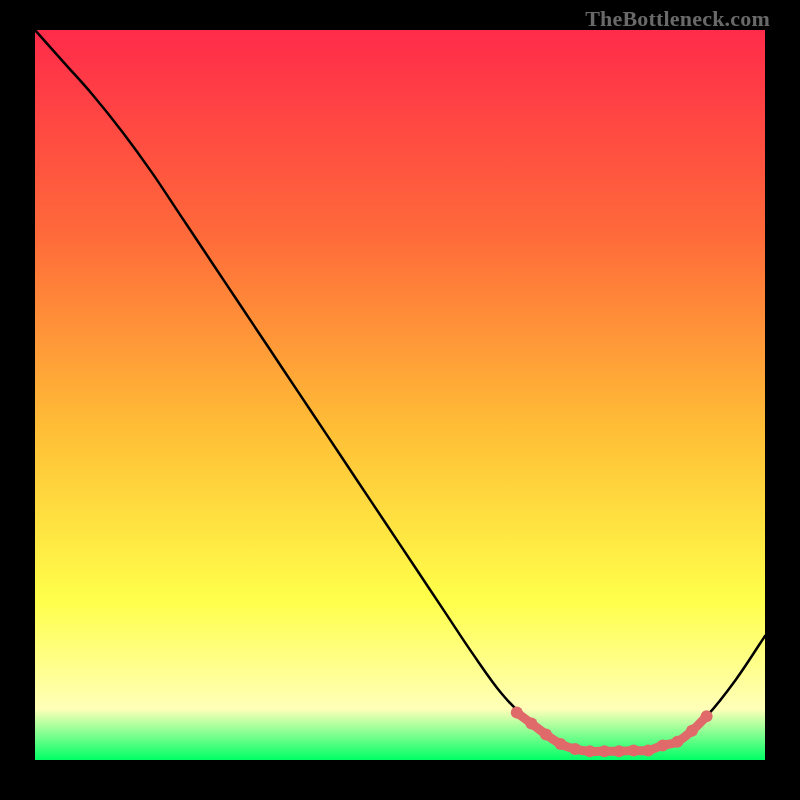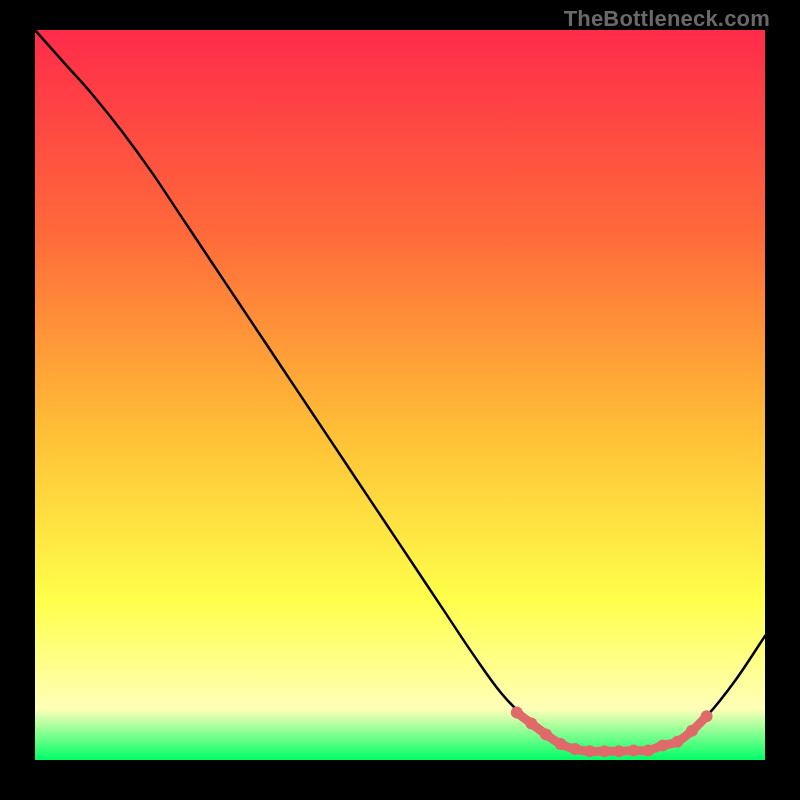--- a/index.html
+++ b/index.html
@@ -22,21 +22,21 @@
     position: absolute;
     left: 0;
     top: 0;
     width: 730px;
     height: 730px;
   }
   .watermark {
     position: absolute;
     top: 6px;
     right: 30px;
-    font-family: Liberation Sans, sans-serif;
+    font-family: Liberation Serif, serif;
     font-size: 22px;
     font-weight: 600;
     color: #696969;
     letter-spacing: 0.2px;
   }
 </style>
 </head>
 <body>
 
 <div class="watermark">TheBottleneck.com</div>

